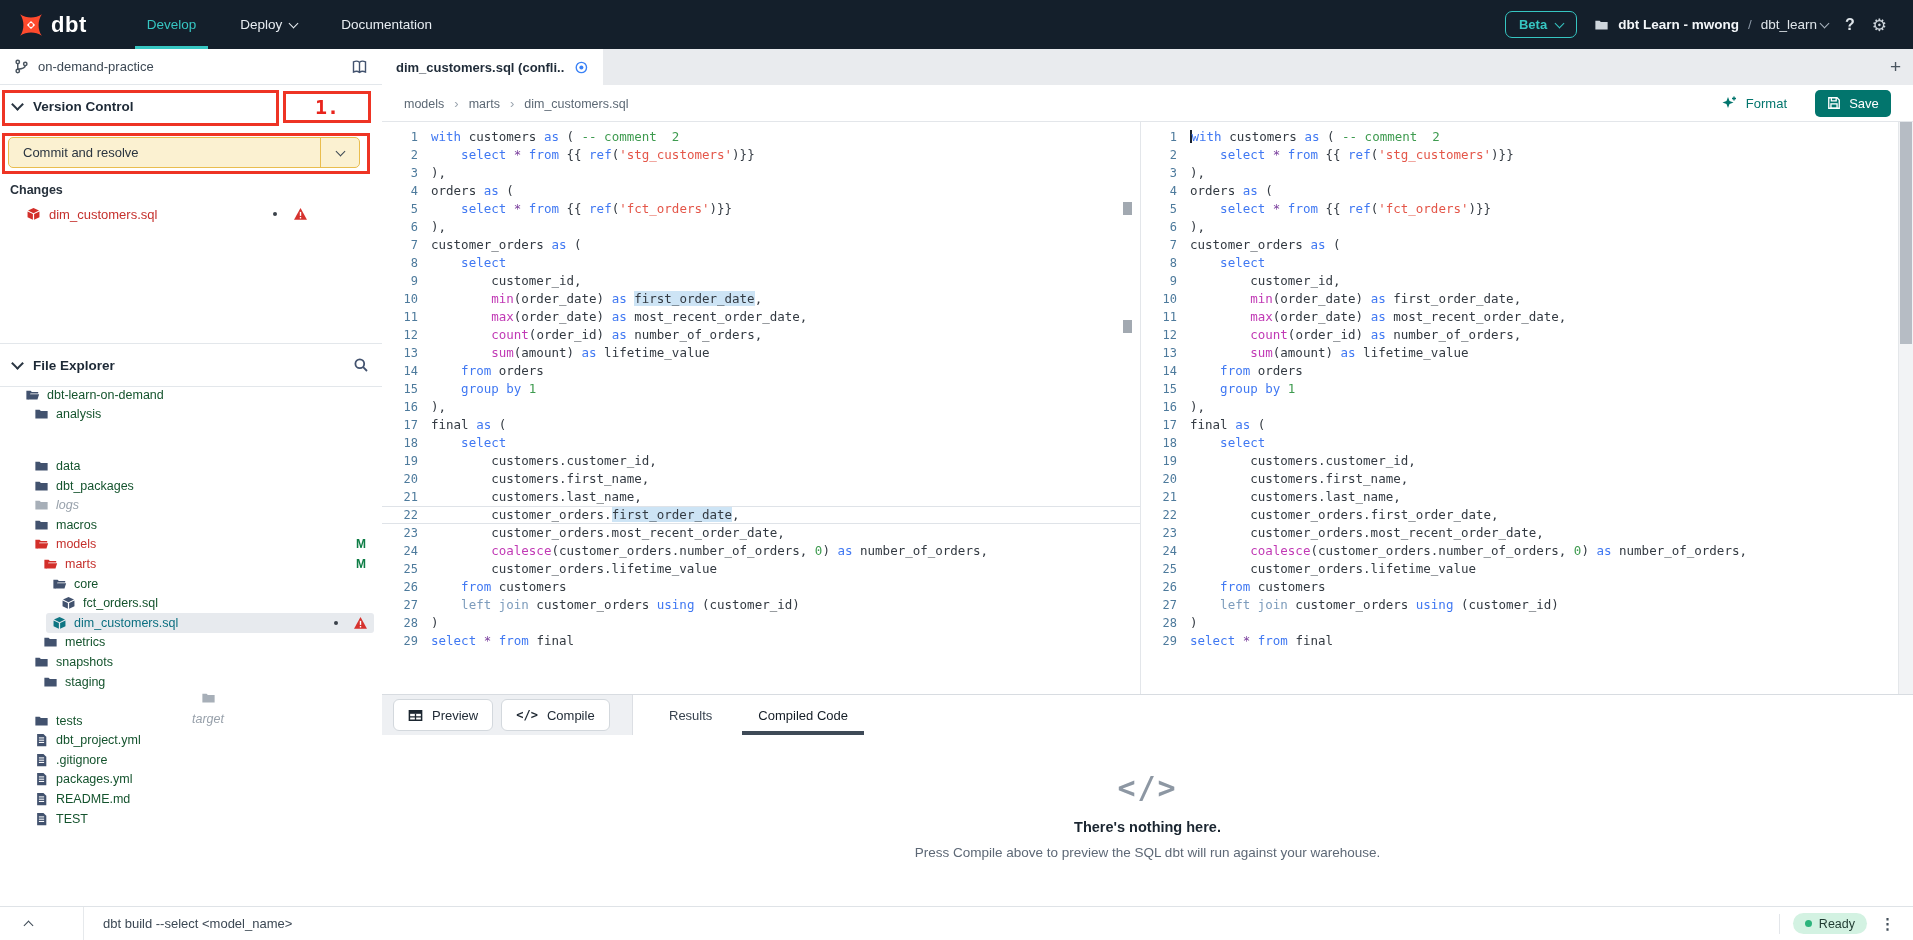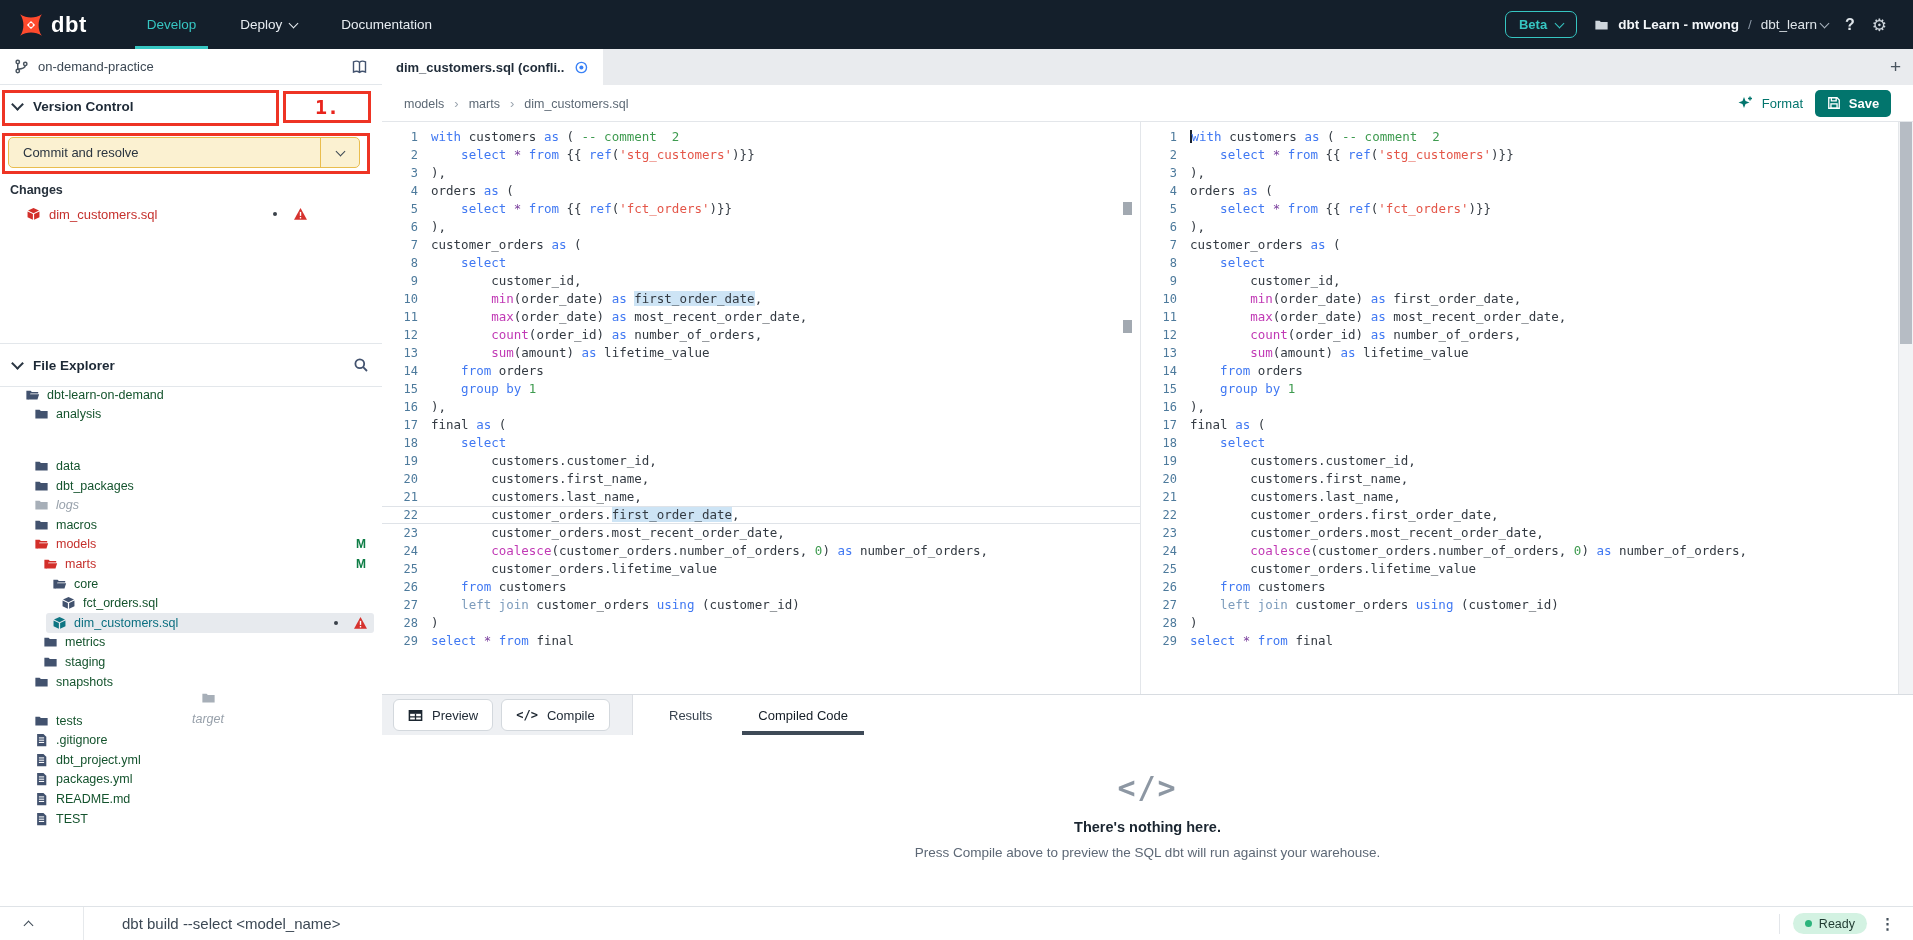--- a/index.html
+++ b/index.html
@@ -73,22 +73,22 @@
   .tab{width:221px;background:#fff;display:flex;align-items:center;gap:9px;padding:0 14px;
        font-weight:700;font-size:13px;color:#1f2b38;box-sizing:border-box}
   .tab-title{white-space:nowrap;overflow:hidden}
   .tab-plus{position:absolute;right:12px;top:0;bottom:0;display:flex;align-items:center;
             color:#4a5560;font-size:19px}
   #crumbrow{height:37px;border-bottom:1px solid #e3e6ea;display:flex;align-items:center;
             padding:0 22px;font-size:12.5px;color:#5d6975;background:#fff;box-sizing:border-box}
   .crumb-sep{margin:0 10px;color:#9aa4ae;font-size:13px}
   .format-btn{margin-left:auto;display:flex;align-items:center;gap:9px;color:#02756d;
               font-size:13px;font-weight:500}
-  .save-btn{margin-left:12px;background:#02756d;color:#fff;border-radius:5px;height:27px;width:76px;
-            display:flex;align-items:center;justify-content:center;gap:8px;font-size:13px;font-weight:700}
+  .save-btn{margin-left:28px;background:#02756d;color:#fff;border-radius:5px;height:27px;width:76px;
+            display:flex;align-items:center;justify-content:center;gap:8px;font-size:13px;font-weight:400}
 
   
   #editors{position:absolute;left:0;right:0;top:73px;height:572px;display:flex;background:#fff}
   .pane{position:relative;overflow:hidden;padding-top:6px;box-sizing:border-box}
   .pane-left{width:758px}
   .pane-right{flex:1;border-left:1px solid #e3e6ea}
   .line{display:flex;height:18px;line-height:18px;font-family:"DejaVu Sans Mono",monospace;
         font-size:12.5px;white-space:pre;box-sizing:border-box}
   .ln{width:36px;text-align:right;padding-right:13px;color:#4d7a9c;flex:none;font-size:12px}
   .line.current{border-top:1px solid #dfe3e8;border-bottom:1px solid #dfe3e8;line-height:16px}
@@ -116,21 +116,21 @@
   .empty{position:absolute;top:75px;left:0;right:0;text-align:center}
   .empty-icon{font:700 30px "DejaVu Sans Mono",monospace;color:#8d97a3;letter-spacing:2px}
   .empty-title{margin-top:14px;font-weight:700;font-size:14.5px;color:#1a2530}
   .empty-sub{margin-top:10px;font-size:13.5px;color:#5d6876}
 
   
   #statusbar{position:absolute;left:0;right:0;bottom:0;height:34px;border-top:1px solid #dfe3e7;
              background:#fff;display:flex;align-items:center;box-sizing:border-box}
   .sb-toggle{width:84px;height:100%;border-right:1px solid #e6e9ec;display:flex;align-items:center;
              padding-left:25px;color:#3c4854;box-sizing:border-box}
-  .sb-cmd{margin-left:38px;font-size:15px;color:#3c4854}
+  .sb-cmd{margin-left:19px;font-size:13px;color:#3c4854}
   .sb-right{margin-left:auto;display:flex;align-items:center;gap:13px;padding-right:18px}
   .ready{background:#d3f2e2;border-radius:11px;height:21px;display:flex;align-items:center;gap:7px;
          padding:0 12px;font-size:12.5px;color:#1f3a31}
   .ready-dot{width:7px;height:7px;border-radius:50%;background:#2cb47c}
   .kebab{color:#434e59;font-size:15px;font-weight:700}
 </style>
 </head>
 <body>
 
 <div id="topbar">
@@ -344,35 +344,35 @@
         </span>
       </div>
       <div class="tree-row" style="padding-left: 43px;">
         <span class="tree-ico">
           <svg viewBox="0 0 16 16" width="15" height="14" fill="currentColor">
             <path d="M1 3h4.8l1.5 1.7H15V13H1z"></path>
           </svg>
         </span>
         <span>metrics</span>
       </div>
+      <div class="tree-row" style="padding-left: 34px;">
+        <span class="tree-ico">
+          <svg viewBox="0 0 16 16" width="15" height="14" fill="currentColor">
+            <path d="M1 3h4.8l1.5 1.7H15V13H1z"></path>
+          </svg>
+        </span>
+        <span>snapshots</span>
+      </div>
       <div class="tree-row" style="padding-left: 43px;">
         <span class="tree-ico">
           <svg viewBox="0 0 16 16" width="15" height="14" fill="currentColor">
             <path d="M1 3h4.8l1.5 1.7H15V13H1z"></path>
           </svg>
         </span>
         <span>staging</span>
-      </div>
-      <div class="tree-row" style="padding-left: 34px;">
-        <span class="tree-ico">
-          <svg viewBox="0 0 16 16" width="15" height="14" fill="currentColor">
-            <path d="M1 3h4.8l1.5 1.7H15V13H1z"></path>
-          </svg>
-        </span>
-        <span>snapshots</span>
       </div>
       <div class="tree-row muted" style="padding-left: 34px; flex-direction: column;">
         <span class="tree-ico">
           <svg viewBox="0 0 16 16" width="15" height="14" fill="currentColor">
             <path d="M1 3h4.8l1.5 1.7H15V13H1z"></path>
           </svg>
         </span>
         <span>target</span>
       </div>
       <div class="tree-row" style="padding-left: 34px;">
@@ -385,32 +385,32 @@
       </div>
       <div class="tree-row" style="padding-left: 34px;">
         <span class="tree-ico">
           <svg viewBox="0 0 16 16" width="15" height="14" fill="currentColor">
             <path d="M3 1h7.2L13.5 4.3V15H3z"></path>
             <rect x="5" y="5" width="6" height="1.2" fill="#fff"></rect>
             <rect x="5" y="7.6" width="6" height="1.2" fill="#fff"></rect>
             <rect x="5" y="10.2" width="6" height="1.2" fill="#fff"></rect>
           </svg>
         </span>
-        <span>.gitignore</span>
+        <span>dbt_project.yml</span>
       </div>
       <div class="tree-row" style="padding-left: 34px;">
         <span class="tree-ico">
           <svg viewBox="0 0 16 16" width="15" height="14" fill="currentColor">
             <path d="M3 1h7.2L13.5 4.3V15H3z"></path>
             <rect x="5" y="5" width="6" height="1.2" fill="#fff"></rect>
             <rect x="5" y="7.6" width="6" height="1.2" fill="#fff"></rect>
             <rect x="5" y="10.2" width="6" height="1.2" fill="#fff"></rect>
           </svg>
         </span>
-        <span>dbt_project.yml</span>
+        <span>.gitignore</span>
       </div>
       <div class="tree-row" style="padding-left: 34px;">
         <span class="tree-ico">
           <svg viewBox="0 0 16 16" width="15" height="14" fill="currentColor">
             <path d="M3 1h7.2L13.5 4.3V15H3z"></path>
             <rect x="5" y="5" width="6" height="1.2" fill="#fff"></rect>
             <rect x="5" y="7.6" width="6" height="1.2" fill="#fff"></rect>
             <rect x="5" y="10.2" width="6" height="1.2" fill="#fff"></rect>
           </svg>
         </span>

